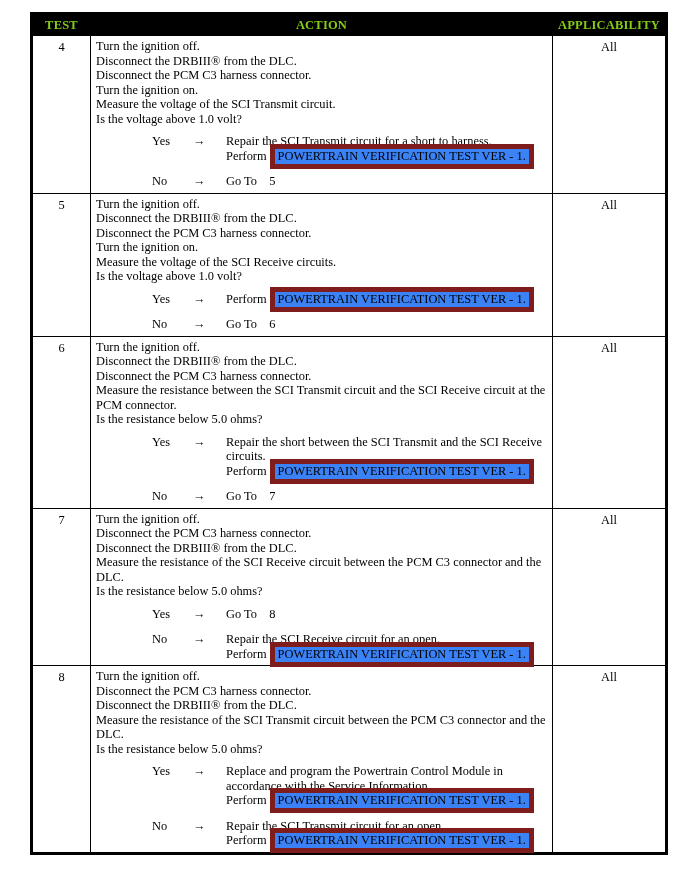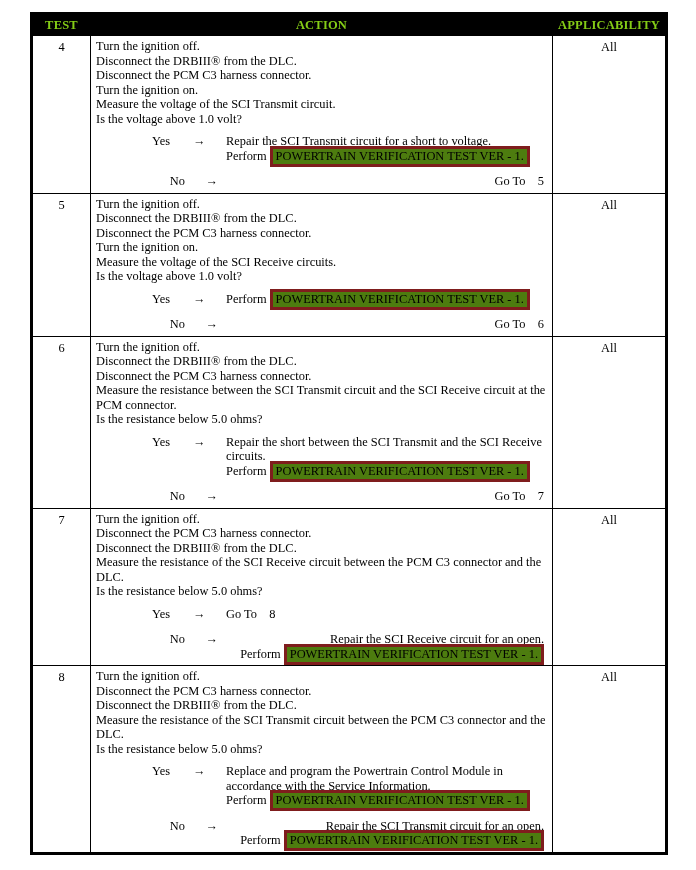--- a/index.html
+++ b/index.html
@@ -57,29 +57,29 @@
     padding: 3px 6px 4px 5px;
   }
   .cell-app {
     width: 112px; flex: none;
     text-align: center;
     padding-top: 4px;
   }
   .step { white-space: normal; }
 
   .branch { display: flex; margin-top: 8px; gap: 8px; }
-  .branch + .branch { margin-top: 11px; text-align: right; }
+  .branch + .branch { margin-top: 11px; }
   .branch-indent { width: 48px; flex: none; }
   .branch-label { width: 33px; flex: none; }
   .branch-arrow { width: 25px; flex: none; }
   .branch-body { flex: 1; padding-right: 2px; }
 
   .ver-link {
-    border: 3px solid #7f1d1d;
-    background: #4d7c0f;
+    border: 5px solid #7f1d1d;
+    background: #3b82f6;
     padding: 0 3px 1px 3px;
     margin-left: 3px;
     cursor: pointer;
   }
 </style>
 </head>
 <body>
 
 <div class="page">
   <div class="ptable">
@@ -96,21 +96,21 @@
             <div class="step">Disconnect the DRBIII® from the DLC.</div>
             <div class="step">Disconnect the PCM C3 harness connector.</div>
             <div class="step">Turn the ignition on.</div>
             <div class="step">Measure the voltage of the SCI Transmit circuit.</div>
             <div class="step">Is the voltage above 1.0 volt?</div>
             <div class="branch">
               <div class="branch-indent"></div>
               <div class="branch-label">Yes</div>
               <div class="branch-arrow">→</div>
               <div class="branch-body">
-                <div class="branch-text">Repair the SCI Transmit circuit for a short to voltage.</div>
+                <div class="branch-text">Repair the SCI Transmit circuit for a short to harness.</div>
                 <div class="perform-line"><span>Perform</span><span class="ver-link">POWERTRAIN VERIFICATION TEST VER - 1.</span></div>
               </div>
             </div>
             <div class="branch">
               <div class="branch-indent"></div>
               <div class="branch-label">No</div>
               <div class="branch-arrow">→</div>
               <div class="branch-body">
                 <div class="branch-text">Go To&nbsp;&nbsp;&nbsp;&nbsp;5</div>
               </div>

